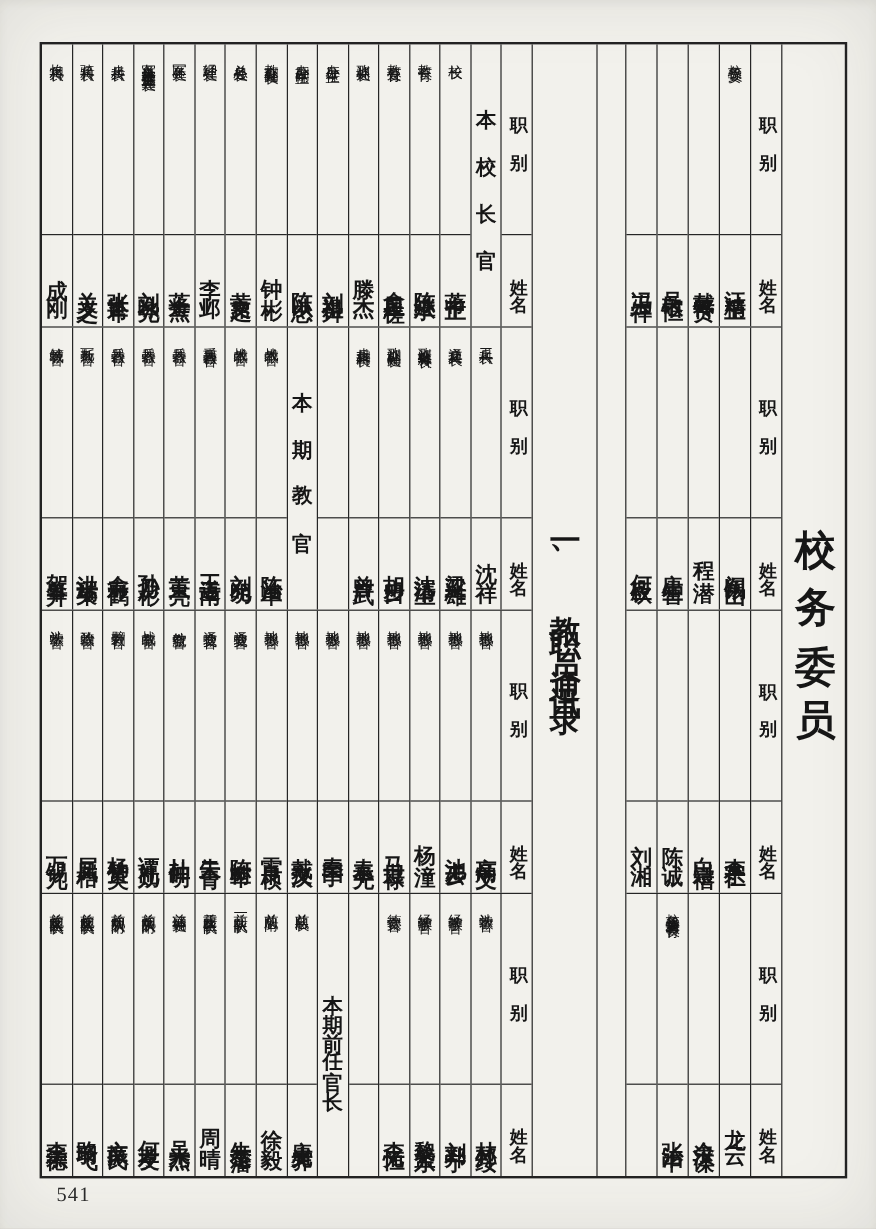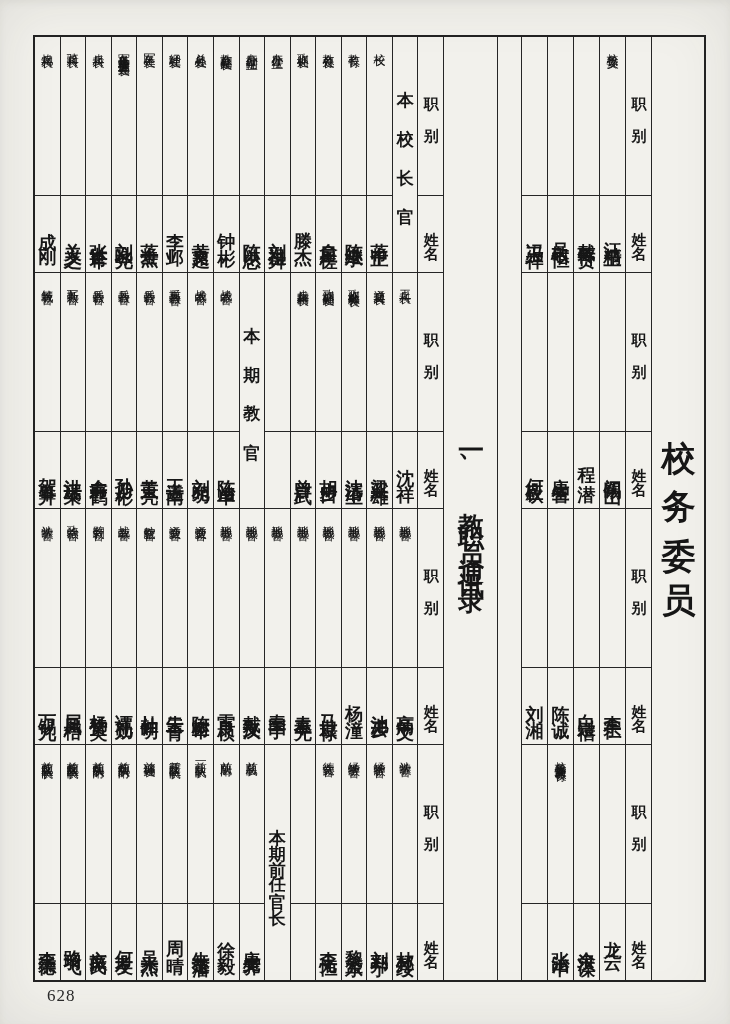--- a/index.html
+++ b/index.html
@@ -693,14 +693,14 @@
           </div>
         </div>
       </div>
 
     <div class="region heading-region">
       <span class="vtext committee-heading">校务委员</span>
     </div>
 
   </div>
 
-  <div class="page-number">628</div>
+  <div class="page-number">541</div>
 </div>
 
 </body></html>

